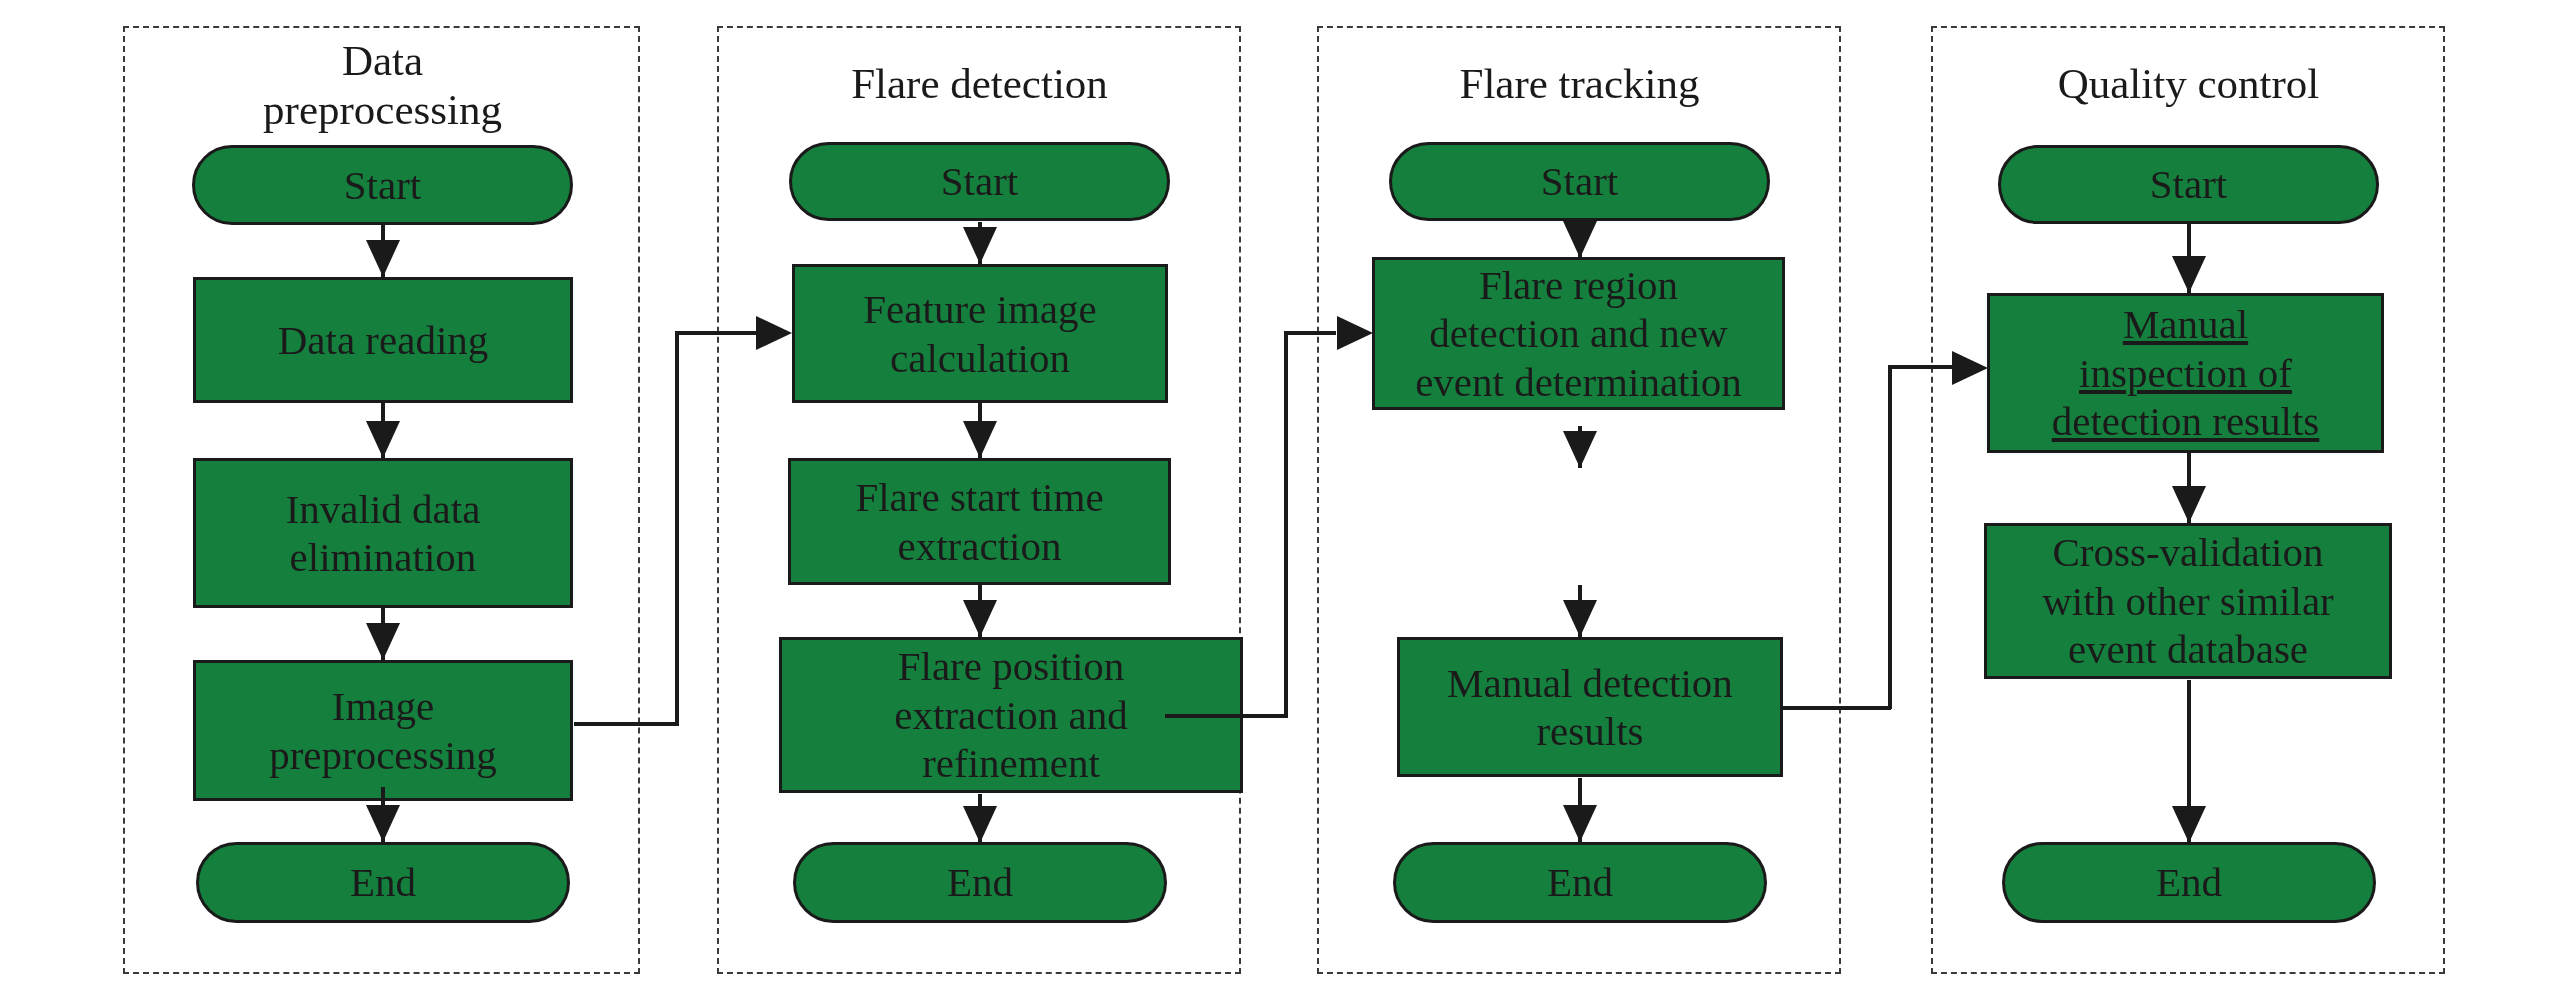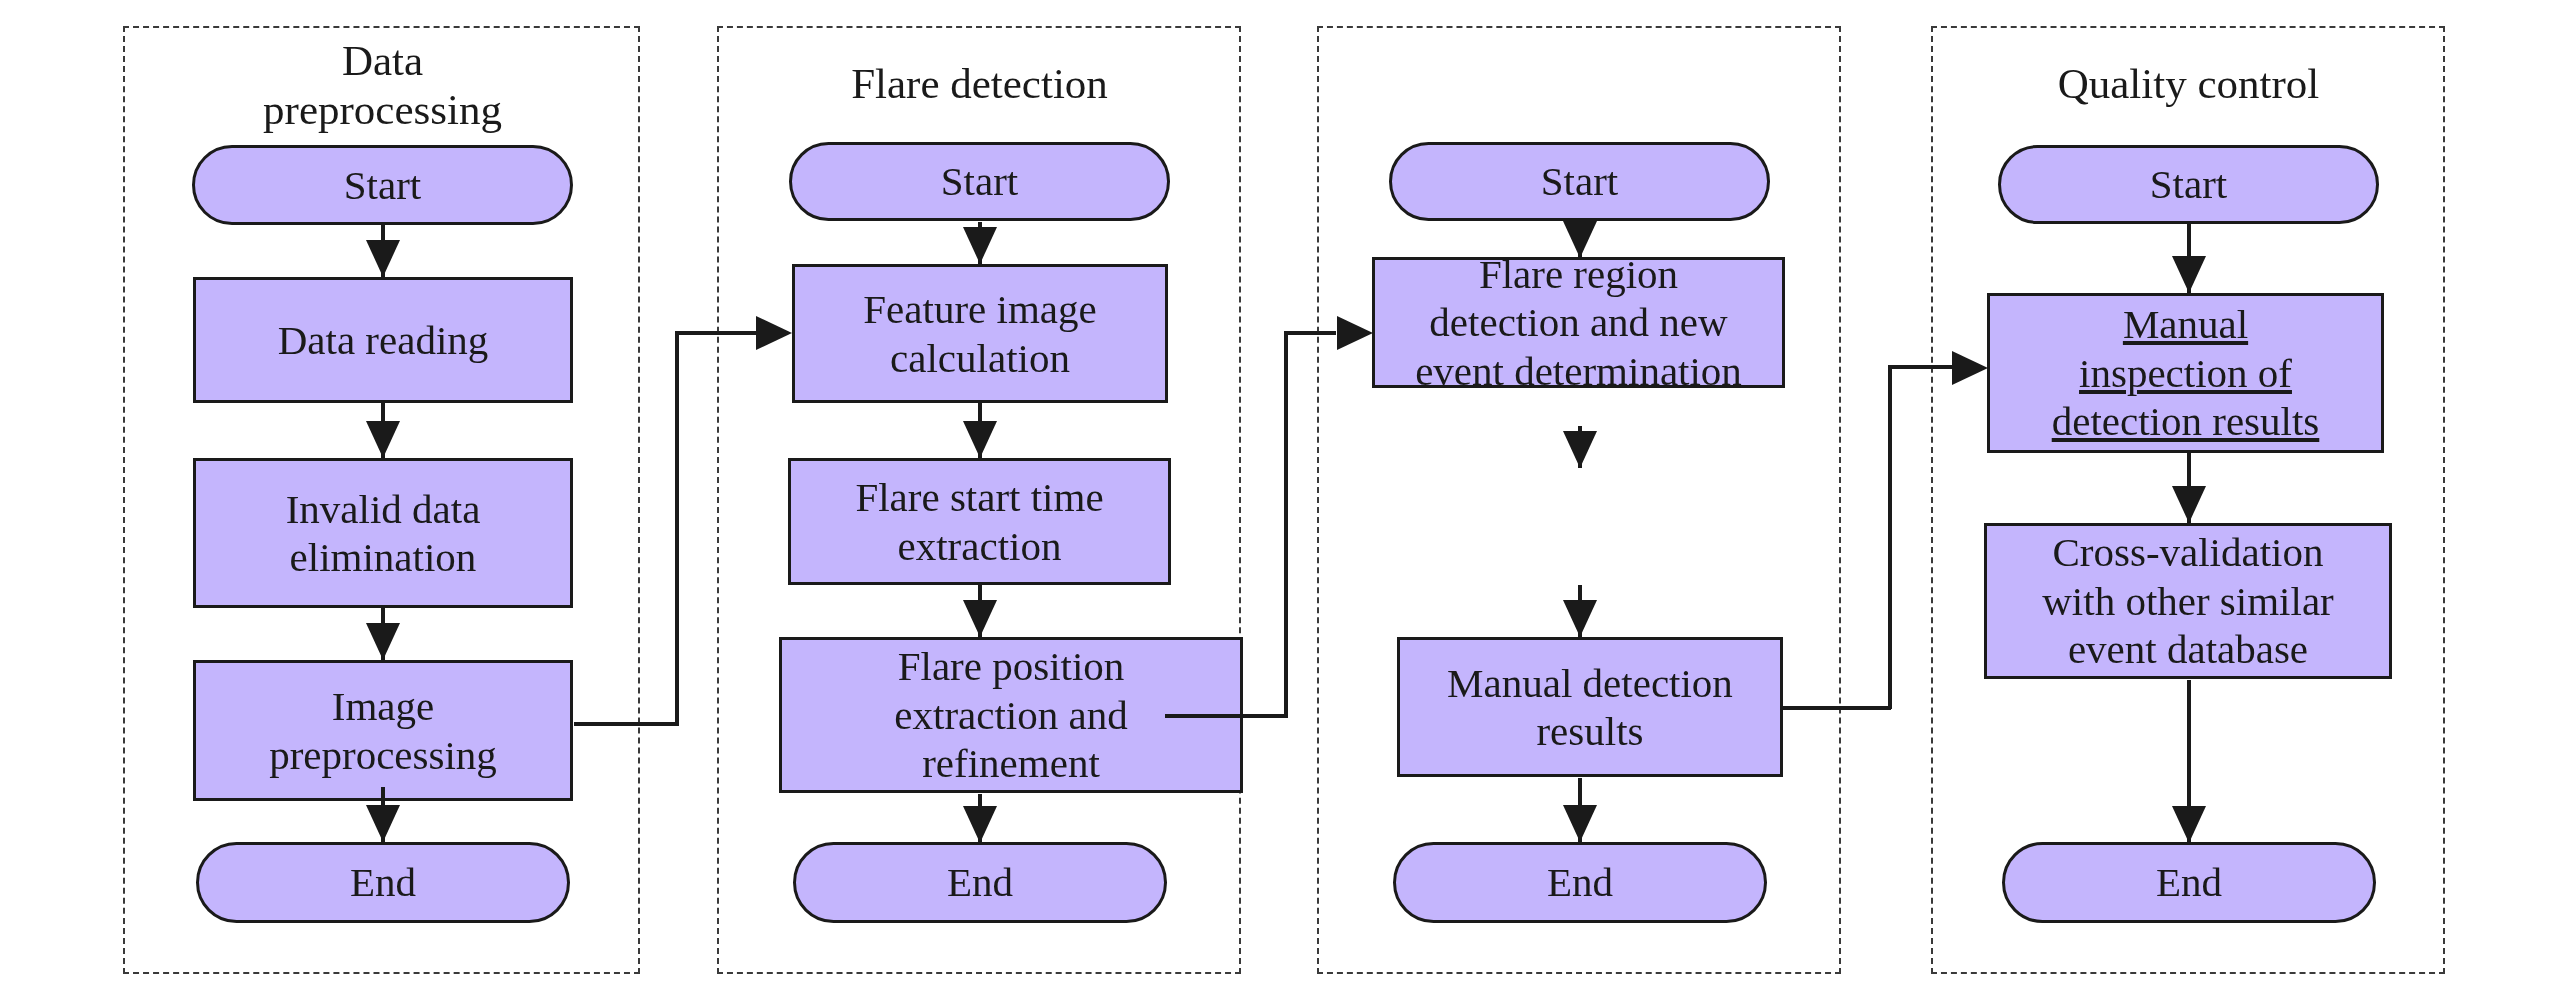--- a/index.html
+++ b/index.html
@@ -7,21 +7,21 @@
     position:relative;width:2576px;height:1005px;background:#ffffff;
     font-family:"Liberation Serif","DejaVu Serif",serif;color:#1a1a1a;
     transform-origin:top left;
   }
   .panel{position:absolute;border:2.8px dashed #3a3a3a;background:transparent;}
   .title{
     position:absolute;text-align:center;font-size:43px;line-height:1.13;
     white-space:pre-line;color:#1a1a1a;
   }
   .node{
-    position:absolute;border:3.7px solid #1a1a1a;background:#c4b5fd;
+    position:absolute;border:3.7px solid #1a1a1a;background:#15803d;
     display:flex;align-items:center;justify-content:center;
     text-align:center;font-size:41px;line-height:1.18;white-space:pre-line;
     box-sizing:border-box;
   }
   .oval{border-radius:45px;}
   .varr{position:absolute;width:3.7px;background:#1a1a1a;}
   .varr::after{
     content:"";position:absolute;left:50%;transform:translateX(-50%);bottom:0;
     width:0;height:0;border-style:solid;border-color:transparent;
     border-width:37px 17px 0 17px;border-top-color:#1a1a1a;
@@ -40,20 +40,21 @@
 <div class="canvas" style="transform: scale(1);">
 
   <div class="panel" style="left:123px;top:26px;width:513px;height:944px;"></div>
   <div class="panel" style="left:717px;top:26px;width:520px;height:944px;"></div>
   <div class="panel" style="left:1317px;top:26px;width:520px;height:944px;"></div>
   <div class="panel" style="left:1931px;top:26px;width:510px;height:944px;"></div>
 
   <div class="title" style="left:177px;top:37px;width:411px;">Data
 preprocessing</div>
   <div class="title" style="left:774px;top:60px;width:411px;">Flare detection</div>
+  <div class="title" style="left:1374px;top:60px;width:411px;">Flare tracking</div>
   <div class="title" style="left:1983px;top:60px;width:411px;">Quality control</div>
 
   <div class="node oval" style="left:192px;top:145px;width:381px;height:80px;">Start</div>
   <div class="node" style="left:193px;top:277px;width:380px;height:126px;">Data reading</div>
   <div class="node" style="left:193px;top:458px;width:380px;height:150px;font-family:Liberation Serif, serif;">Invalid data
 elimination</div>
   <div class="node" style="left:193px;top:660px;width:380px;height:141px;">Image
 preprocessing</div>
   <div class="node oval" style="left:196px;top:842px;width:374px;height:81px;">End</div>
 
@@ -71,21 +72,21 @@
 extraction and
 refinement</div>
   <div class="node oval" style="left:793px;top:842px;width:374px;height:81px;">End</div>
 
   <div class="varr" style="left:978px;top:222px;height:42px;"></div>
   <div class="varr" style="left:978px;top:403px;height:55px;"></div>
   <div class="varr" style="left:978px;top:585px;height:52px;"></div>
   <div class="varr" style="left:978px;top:794px;height:49px;"></div>
 
   <div class="node oval" style="left:1389px;top:142px;width:381px;height:79px;">Start</div>
-  <div class="node" style="left:1372px;top:257px;width:413px;height:131px;">Flare region
+  <div class="node" style="left:1372px;top:257px;width:413px;height:153px;">Flare region
 detection and new
 event determination</div>
   <div class="node" style="left:1397px;top:637px;width:386px;height:140px;">Manual detection
 results</div>
   <div class="node oval" style="left:1393px;top:842px;width:374px;height:81px;">End</div>
 
   <div class="varr" style="left:1578px;top:222px;height:36px;"></div>
   <div class="varr" style="left:1578px;top:426px;height:42px;"></div>
   <div class="varr" style="left:1578px;top:585px;height:52px;"></div>
   <div class="varr" style="left:1578px;top:778px;height:64px;"></div>

